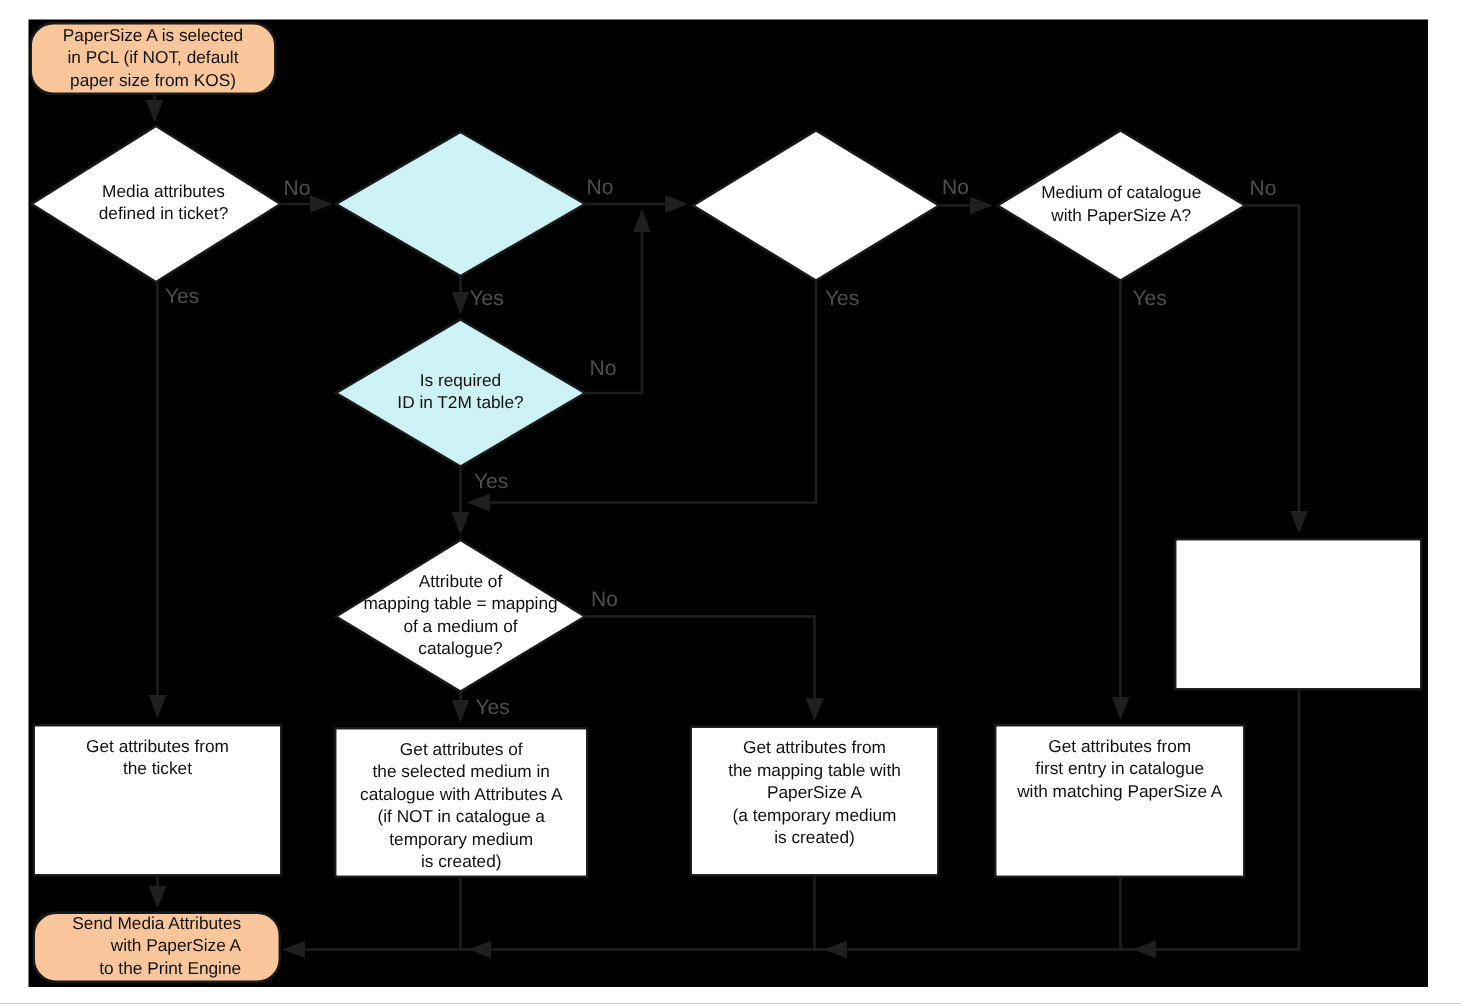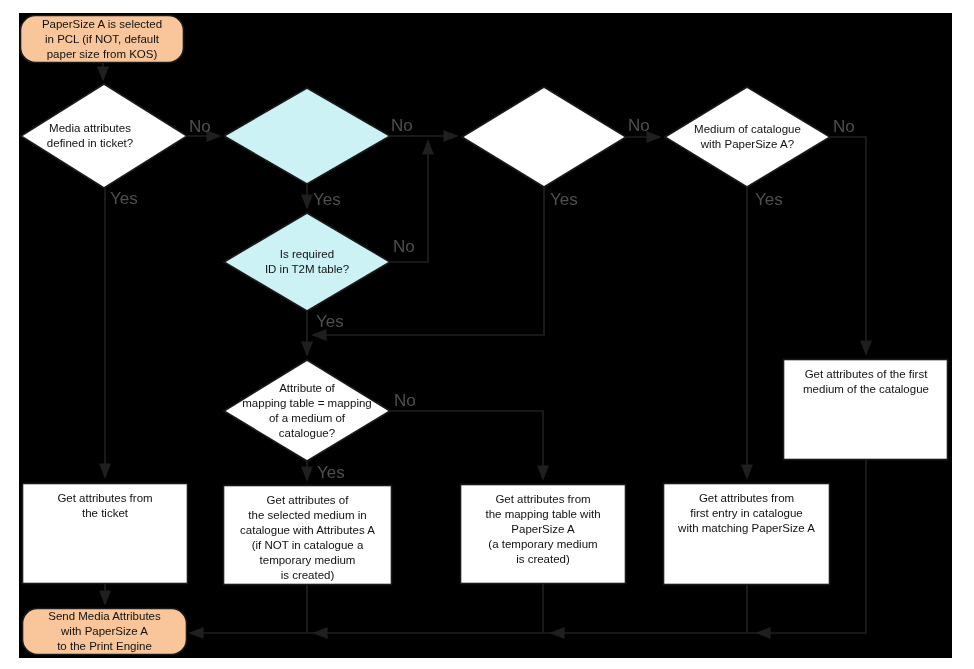--- a/index.html
+++ b/index.html
@@ -6,21 +6,21 @@
   .stage{position:relative;width:974px;height:669px;background:#fff;overflow:hidden;
          font-family:"Liberation Sans", sans-serif;padding-left:12px;}
   .stage svg{position:absolute;left:0;top:0;z-index:1;}
   .shape{stroke:#1a1a1a;stroke-width:1.6;}
   .proc{fill:#ffffff;}
   .edge{stroke:#1f1f1f;stroke-width:1.7;fill:none;}
   .node-text{position:absolute;z-index:2;display:flex;justify-content:center;text-align:center;
              font-size:11.5px;line-height:15px;color:#111;white-space:pre-line;}
   .v-center{align-items:center;}
   .v-top{align-items:flex-start;padding-top:8px;box-sizing:border-box;}
-  .edge-label{position:absolute;z-index:2;font-size:17px;color:#4f4f4f;}
+  .edge-label{position:absolute;z-index:2;font-size:14px;color:#4f4f4f;}
 </style>
 </head>
 <body>
 
 <div class="stage">
 
   <svg width="974" height="669" viewBox="0 0 974 669">
     <defs>
       <marker id="arr" markerWidth="9" markerHeight="8" refX="8" refY="3.5" orient="auto">
         <path d="M0,0 L9,3.5 L0,7 Z" fill="#1f1f1f"></path>
@@ -66,49 +66,47 @@
     <rect class="shape proc" x="783.5" y="359.5" width="164" height="100"></rect>
     <rect class="shape proc" x="22.5" y="483.5" width="165" height="100"></rect>
     <rect class="shape proc" x="223.5" y="485.5" width="168" height="99"></rect>
     <rect class="shape proc" x="460.5" y="484.5" width="165" height="99"></rect>
     <rect class="shape proc" x="663.5" y="483.5" width="166" height="101"></rect>
   </svg>
 
   <div class="node-text v-center" style="left:20px;top:15px;width:164px;height:48px;">PaperSize A is selected
 in PCL (if NOT, default
 paper size from KOS)</div>
-  <div class="node-text v-center" style="left:7px;top:84px;width:166px;height:104px;">Media attributes
+  <div class="node-text v-center" style="left:26px;top:84px;width:166px;height:104px;">Media attributes
 defined in ticket?</div>
   <div class="node-text v-center" style="left:224px;top:212px;width:166px;height:99px;text-align:center;">Is required
 ID in T2M table?</div>
   <div class="node-text v-center" style="left:224px;top:360px;width:166px;height:101px;">Attribute of
 mapping table = mapping
 of a medium of
 catalogue?</div>
   <div class="node-text v-center" style="left:665px;top:87px;width:165px;height:100px;">Medium of catalogue
 with PaperSize A?</div>
-  <div class="node-text v-top" style="left:783px;top:359px;width:166px;height:101px;">Get attributes of the first
-medium of the catalogue</div>
   <div class="node-text v-top" style="left:22px;top:483px;width:166px;height:101px;">Get attributes from
 the ticket</div>
   <div class="node-text v-top" style="left:223px;top:485px;width:169px;height:100px;">Get attributes of
 the selected medium in
 catalogue with Attributes A
 (if NOT in catalogue a
 temporary medium
 is created)</div>
   <div class="node-text v-top" style="left:460px;top:484px;width:166px;height:100px;">Get attributes from
 the mapping table with
 PaperSize A
 (a temporary medium
 is created)</div>
   <div class="node-text v-top" style="left:663px;top:483px;width:167px;height:102px;">Get attributes from
 first entry in catalogue
 with matching PaperSize A</div>
-  <div class="node-text v-center" style="left:22px;top:608px;width:165px;height:47px;">Send Media Attributes
+  <div class="node-text v-center" style="left:22px;top:608px;width:165px;height:47px;text-align:right;">Send Media Attributes
 with PaperSize A
 to the Print Engine</div>
 
   <div class="edge-label" style="left:189px;top:117px;">No</div>
   <div class="edge-label" style="left:110px;top:189px;">Yes</div>
   <div class="edge-label" style="left:391px;top:116px;">No</div>
   <div class="edge-label" style="left:313px;top:190px;">Yes</div>
   <div class="edge-label" style="left:393px;top:237px;">No</div>
   <div class="edge-label" style="left:316px;top:312px;">Yes</div>
   <div class="edge-label" style="left:628px;top:116px;">No</div>

